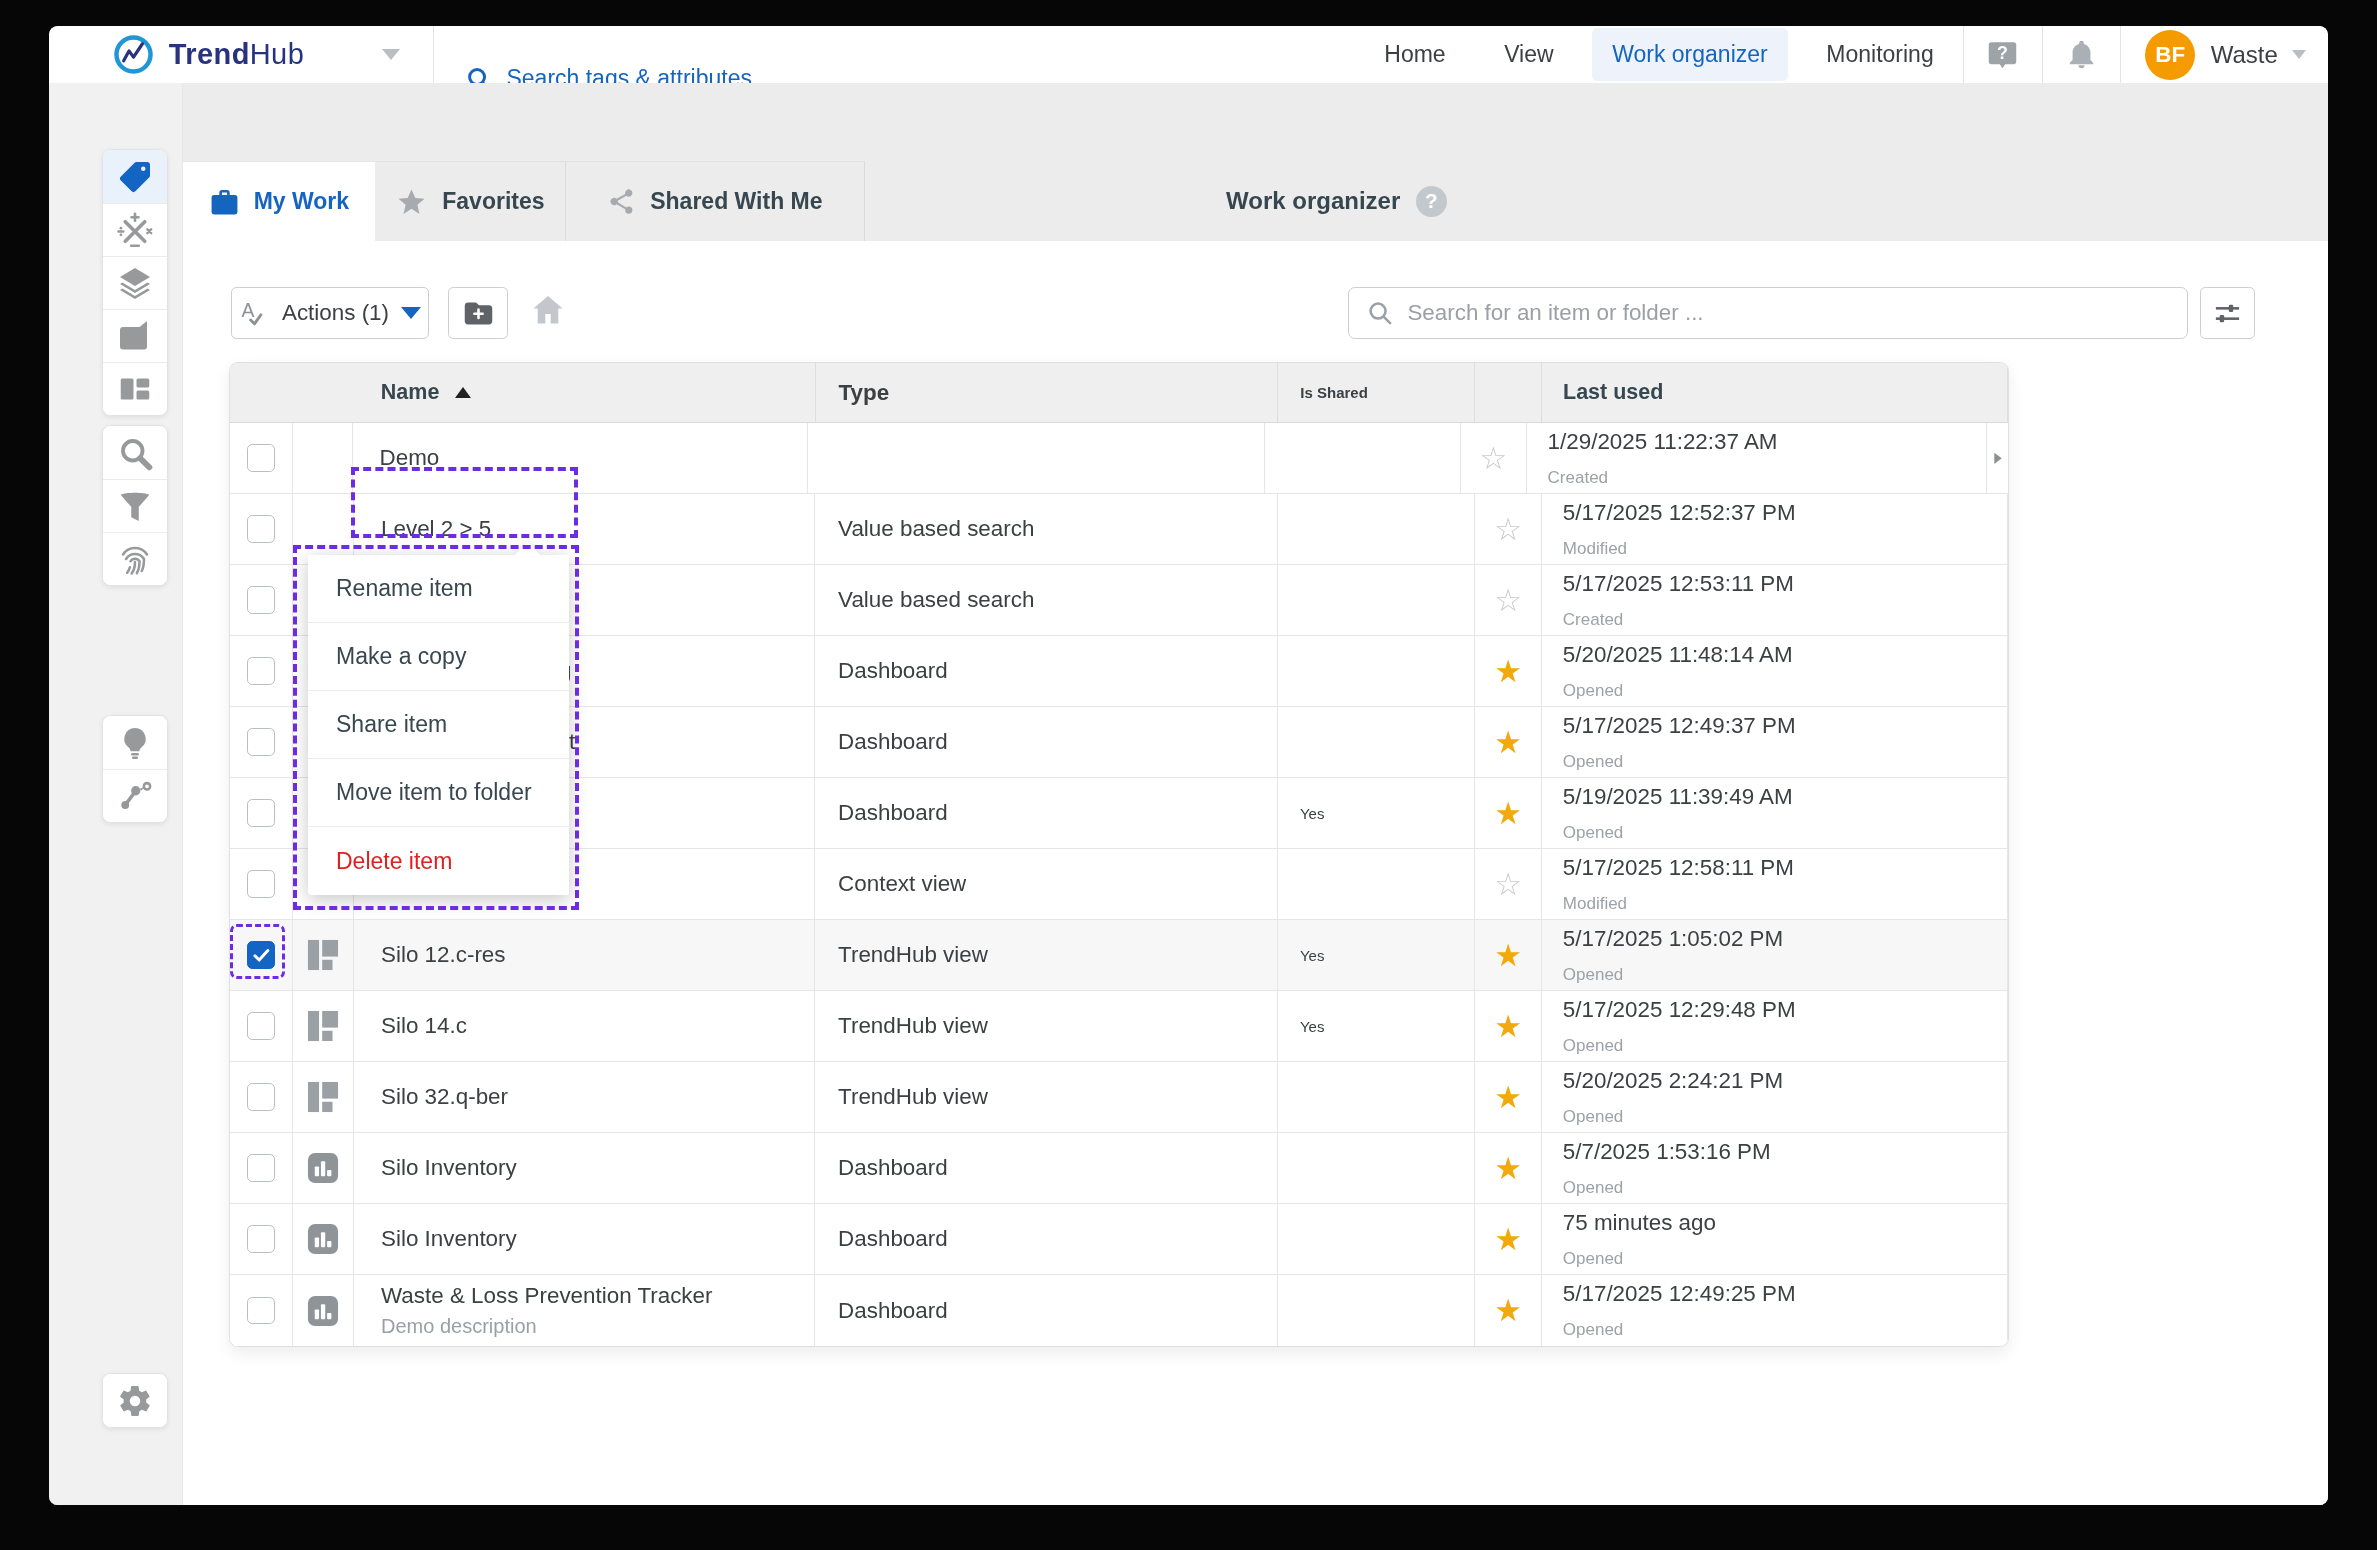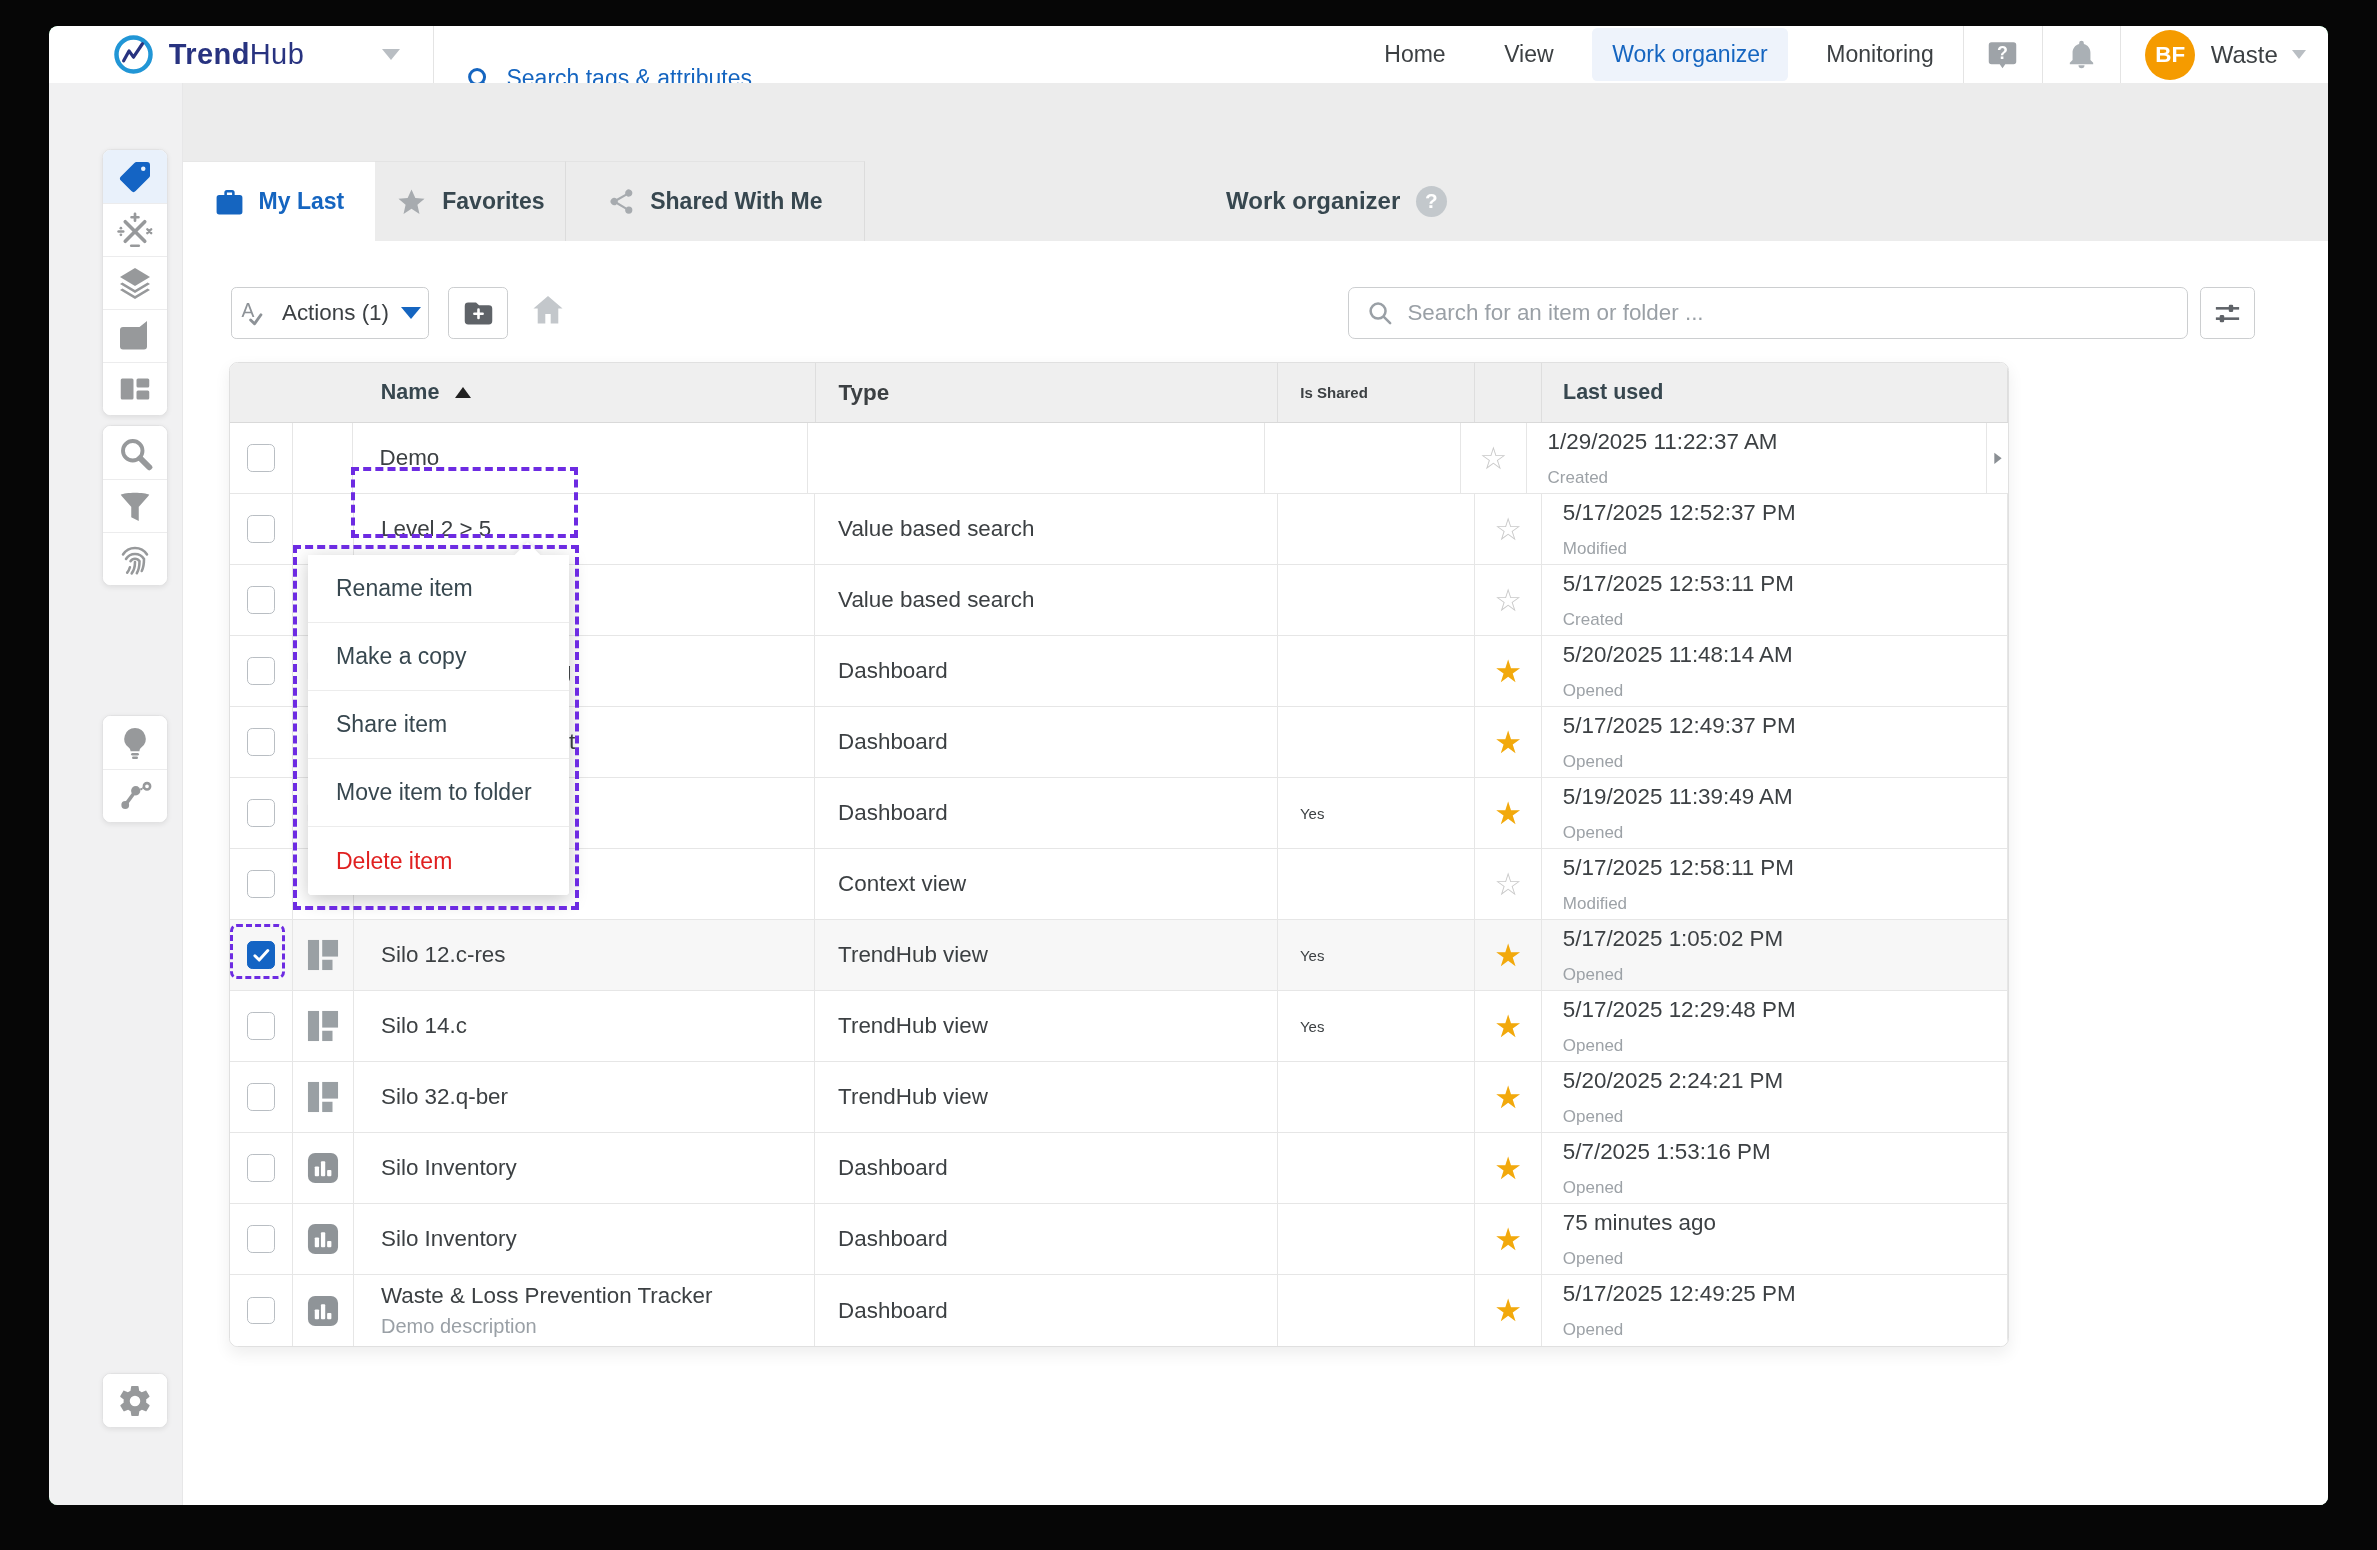--- a/index.html
+++ b/index.html
@@ -284,21 +284,21 @@
       </div>
 
     <div class="main">
       <div class="tabs-row">
           <div class="tab active" style="width: 192px;">
             <span class="icn">
               <svg width="31" height="31" viewBox="0 0 24 24" fill="#1565c0">
                 <path d="M20 7h-4V5a2 2 0 0 0-2-2h-4a2 2 0 0 0-2 2v2H4a2 2 0 0 0-2 2v11a2 2 0 0 0 2 2h16a2 2 0 0 0 2-2V9a2 2 0 0 0-2-2zm-10-2h4v2h-4V5z"></path>
               </svg>
             </span>
-            <span>My Last</span>
+            <span>My Work</span>
           </div>
           <div class="tab" style="width: 191px;">
             <span class="icn">
               <svg width="33" height="33" viewBox="0 0 24 24" fill="#a7abaf">
                 <path d="M12 17.3 6.2 21l1.5-6.6L2.5 10l6.7-.6L12 3.2l2.8 6.2 6.7.6-5.2 4.4 1.5 6.6z"></path>
               </svg>
             </span>
             <span>Favorites</span>
           </div>
           <div class="tab" style="width: 299px;">

